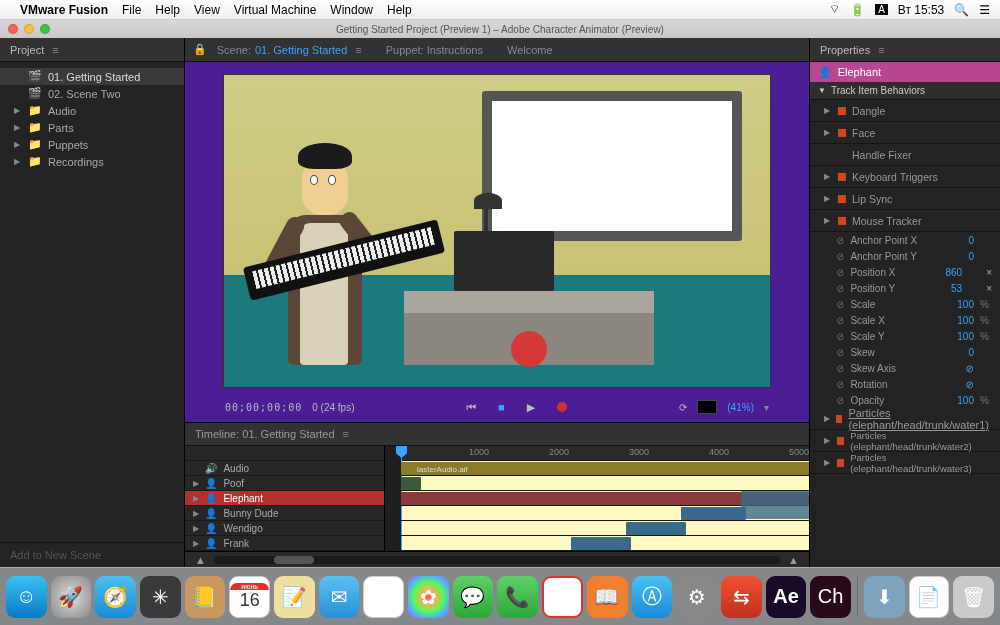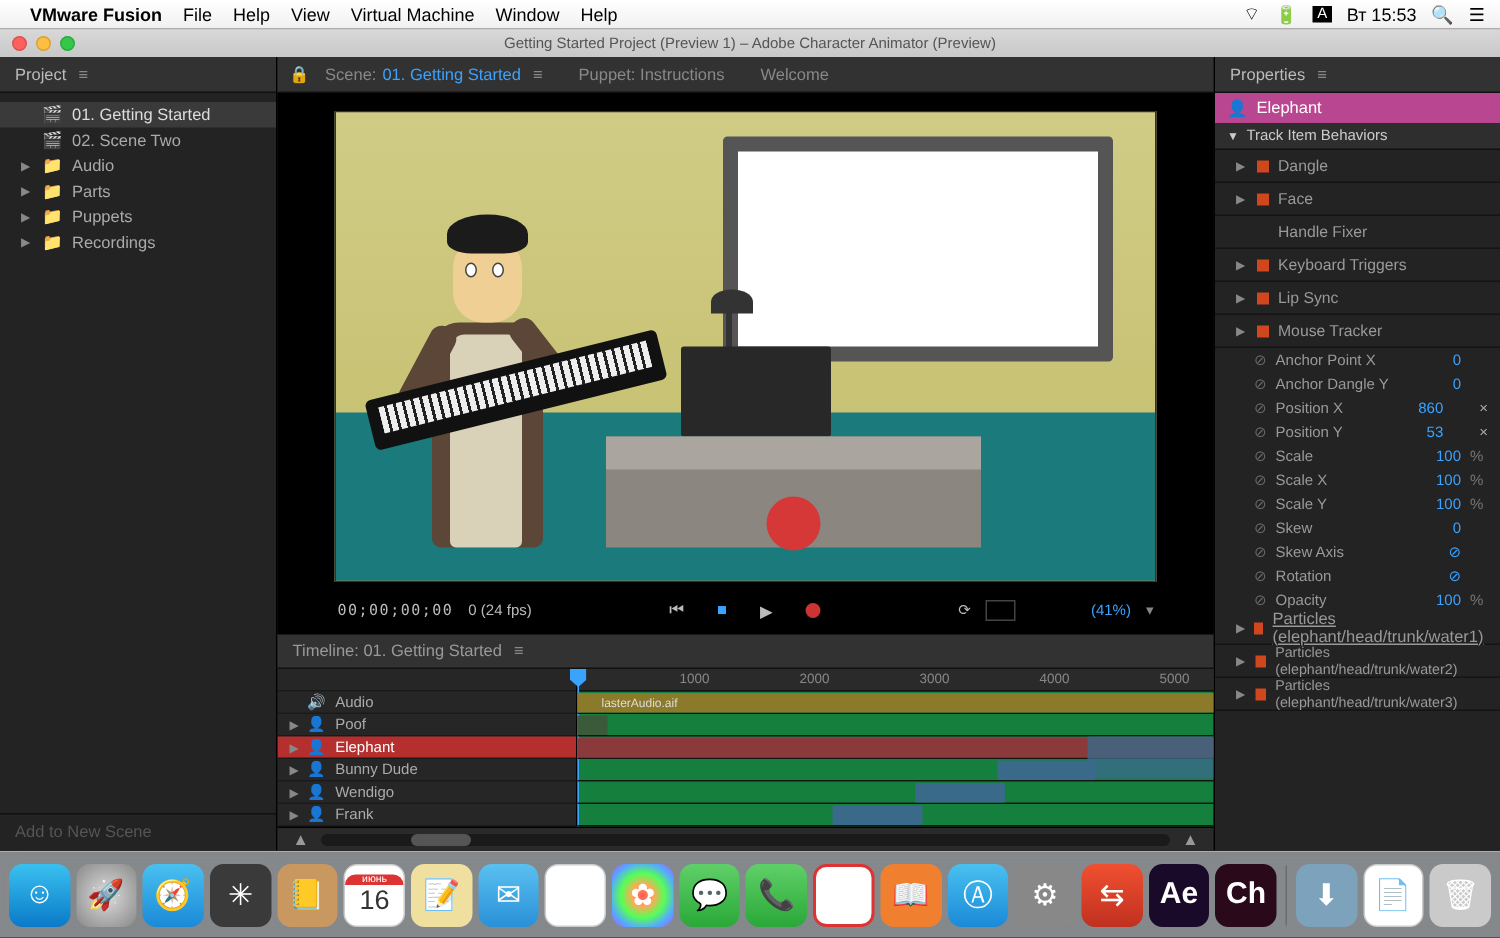--- a/index.html
+++ b/index.html
@@ -24,21 +24,21 @@
   .tree-item .arrow{width:8px; color:#888; font-size:8px;}
   .tree-item .icn{ width:14px; font-size:11px;}
   .footer-left{margin-top:auto;padding:6px 10px;color:#555;font-size:11px;border-top:1px solid #111;}
 
   .center { flex:1; display:flex; flex-direction:column; background:#161616; border-right:1px solid #000;}
   .tabs { height:24px; background:#323232; display:flex; align-items:center; padding:0 8px; border-bottom:1px solid #111; gap:4px;}
   .tabs .lock{ color:#888; margin-right:6px;}
   .tabs .lbl{ color:#888;}
   .tabs .active{ color:#3aa3ff;}
   .tabs .tab{ margin-left:20px; color:#888;}
-  .stage-wrap{ flex:0 0 360px; background:#000000; display:flex; flex-direction:column;}
+  .stage-wrap{ flex:0 0 360px; background:#4c1d95; display:flex; flex-direction:column;}
   .stage{ flex:1; margin:12px 38px 4px 38px; background:#cdc77e; position:relative; border:1px solid #333;}
   .wall{position:absolute; top:0;left:0;right:0;height:65%; background:linear-gradient(#d0cc86,#c8c274);}
   .floor{position:absolute;left:0;right:0;bottom:0;height:36%;background:#1b7a7c;}
   .board{position:absolute; top:16px; right:28px; width:260px; height:150px; background:#fff; border:10px solid #555; border-radius:3px;}
   .desk{position:absolute; bottom:22px; left:180px; width:250px; height:74px; background:#8b8680; border-top:22px solid #aaa59e;}
   .desk::after{content:""; position:absolute; left:50%; top:18px; transform:translateX(-50%); width:36px;height:36px; border-radius:50%; background:#d63838;}
   .monitor{position:absolute; bottom:96px; left:230px; width:100px; height:60px; background:#282828; border-radius:2px;}
   .lamp{position:absolute; bottom:146px; left:260px; width:4px; height:36px; background:#333;}
   .lamphead{position:absolute; bottom:178px; left:250px; width:28px;height:16px;background:#333;border-radius:50% 50% 0 0;}
   .char{position:absolute; bottom:22px; left:30px; width:150px; height:260px;}
@@ -50,31 +50,31 @@
   .eye.l{bottom:180px; left:56px;} .eye.r{bottom:180px; left:74px;}
   .kb{position:absolute; bottom:88px; left:-10px; width:200px; height:34px; background:#111; transform:rotate(-14deg); border-radius:4px;}
   .kb::before{content:""; position:absolute; top:6px;left:8px;right:8px;height:18px;background:repeating-linear-gradient(90deg,#eee 0 4px,#222 4px 6px);}
   .armL{position:absolute; bottom:90px; left:22px; width:18px; height:60px; background:#5b4637; border-radius:8px; transform:rotate(28deg);}
   .armR{position:absolute; bottom:106px; left:96px; width:18px; height:50px; background:#5b4637; border-radius:8px; transform:rotate(-38deg);}
   .controls{height:30px; display:flex; align-items:center; padding:0 40px; color:#bbb; gap:10px; font-size:10px;}
   .controls .tc{font-family:monospace; letter-spacing:1px;}
   .controls .play-group{ margin:0 auto; display:flex; gap:22px; align-items:center; font-size:11px;}
   .controls .stop{color:#3aa3ff;}
   .controls .rec{width:10px;height:10px;border-radius:50%;background:#c33; display:inline-block;}
-  .controls .pct{color:#3aa3ff;margin-left:40px;}
+  .controls .pct{color:#3aa3ff;}
   .controls .sw{width:20px;height:14px;background:#000;border:1px solid #444;}
 
   .timeline-hdr{height:24px;background:#323232;display:flex;align-items:center;padding:0 10px;border-top:1px solid #000;border-bottom:1px solid #111;}
   .timeline{flex:1; display:flex; background:#1f1f1f; overflow:hidden;}
   .tl-left{width:200px; background:#262626; border-right:1px solid #000;}
   .tl-row{height:15px; display:flex; align-items:center; padding:0 8px; border-bottom:1px solid #1a1a1a; gap:6px; color:#aaa; font-size:10px;}
   .tl-row .arrow{font-size:8px; color:#888; width:6px;}
   .tl-row .puppet{font-size:10px;}
   .tl-row.sel{background:#b52f2f; color:#fff;}
-  .tl-right{flex:1; position:relative; background:#15803d;}
+  .tl-right{flex:1; position:relative; background:#fef9c3;margin-left:16px;}
   .ruler{height:15px;background:#2a2a2a;border-bottom:1px solid #111;position:relative; font-size:9px; color:#888;}
   .ruler span{position:absolute; top:1px;}
   .playhead{position:absolute; top:0; bottom:0; left:0; width:1px; background:#3aa3ff;}
   .playhead::before{content:""; position:absolute; top:0; left:-5px; width:11px; height:12px; background:#3aa3ff; clip-path:polygon(0 0,100% 0,100% 60%,50% 100%,0 60%);}
   .track-area{position:relative;}
   .trk{height:15px; border-bottom:1px solid #161616; position:relative;}
   .bar{position:absolute; top:1px; height:13px; border-radius:1px;}
   .aud{background:#8a7a2a;}
   .b1{background:#3a5a3a;} .b2{background:#8a3a3a;} .b3{background:#3a6a8a;}
   .tl-scroll{height:16px;background:#2a2a2a;border-top:1px solid #000;display:flex;align-items:center;padding:0 10px;gap:8px;}
@@ -100,21 +100,21 @@
   .dock .app-icon{width:42px;height:42px;border-radius:9px;display:flex;align-items:center;justify-content:center;font-size:20px;color:#fff;position:relative;}
   .di-finder{background:linear-gradient(#3ac0f0,#0a7ac8);} .di-launch{background:radial-gradient(#ddd,#888);}
   .di-safari{background:linear-gradient(#4ac0f0,#1a8ad8);border-radius:50%;} .di-key{background:#3a3a3a;}
   .di-contacts{background:#c89860;} .di-cal{background:#fff;color:#d33;border:1px solid #ccc;font-size:10px;flex-direction:column;}
   .di-notes{background:#f0e0a0;} .di-mail{background:linear-gradient(#5ac0f0,#2a90d8);}
   .di-prev{background:#fff;border:1px solid #ccc;} .di-photos{background:radial-gradient(circle,#f55,#fa5,#5f5,#5af,#a5f);}
   .di-msg{background:linear-gradient(#5fd068,#2aa838);border-radius:50%;} .di-ft{background:linear-gradient(#5fd068,#2aa838);}
   .di-itunes{background:#fff;border-radius:50%;border:2px solid #d33;color:#d33;} .di-ibooks{background:#f08030;border-radius:50%;}
   .di-apps{background:linear-gradient(#4ac0f0,#1a8ad8);border-radius:50%;} .di-sys{background:#888;border-radius:50%;}
   .di-fusion{background:linear-gradient(#f05030,#c03020);} .di-ae{background:#1a0a2a;color:#b090e0;font-size:14px;font-weight:bold;}
-  .di-ch{background:#2a0a1a;color:#d060a0;font-size:14px;font-weight:bold;} .di-dl{background:rgba(120,180,220,0.6);}
+  .di-ch{background:#2a0a1a;color:#d060a0;font-size:14px;font-weight:normal;} .di-dl{background:rgba(120,180,220,0.6);}
   .di-doc{background:#fff;border:1px solid #ccc;} .di-trash{background:rgba(220,220,220,0.8);}
   .sep{width:1px;height:40px;background:rgba(0,0,0,0.2);margin:0 2px;}
   .di-cal .mon{font-size:7px;background:#d33;color:#fff;width:100%;text-align:center;border-radius:8px 8px 0 0;}
   .di-cal .day{font-size:18px;color:#333;}
 </style>
 </head>
 <body>
 
 <div class="menubar">
   <span class="apple"></span>
@@ -355,21 +355,21 @@
       </div>
     <div id="transform-rows">
         <div class="prop-row">
           <span class="stop">⊘</span>
           <span class="nm">Anchor Point X</span>
           <span class="val">0</span>
           <span class="unit"></span>
         </div>
         <div class="prop-row">
           <span class="stop">⊘</span>
-          <span class="nm">Anchor Dangle Y</span>
+          <span class="nm">Anchor Point Y</span>
           <span class="val">0</span>
           <span class="unit"></span>
         </div>
         <div class="prop-row">
           <span class="stop">⊘</span>
           <span class="nm">Position X</span>
           <span class="val">860</span>
           <span class="unit"></span>
           <span class="x">×</span>
         </div>

